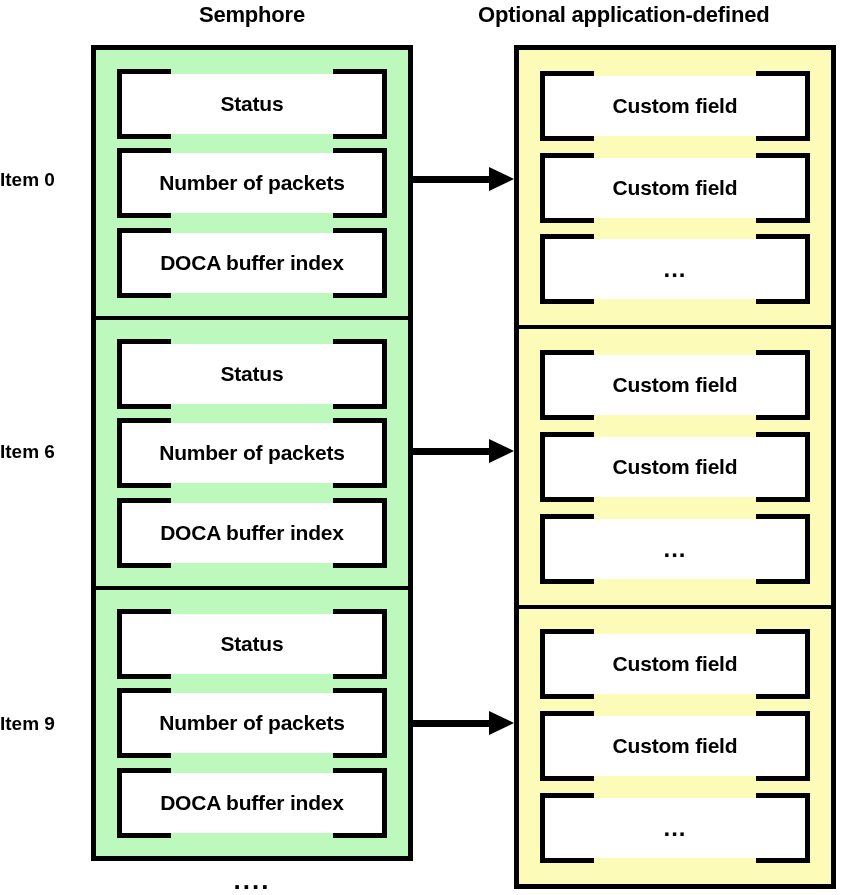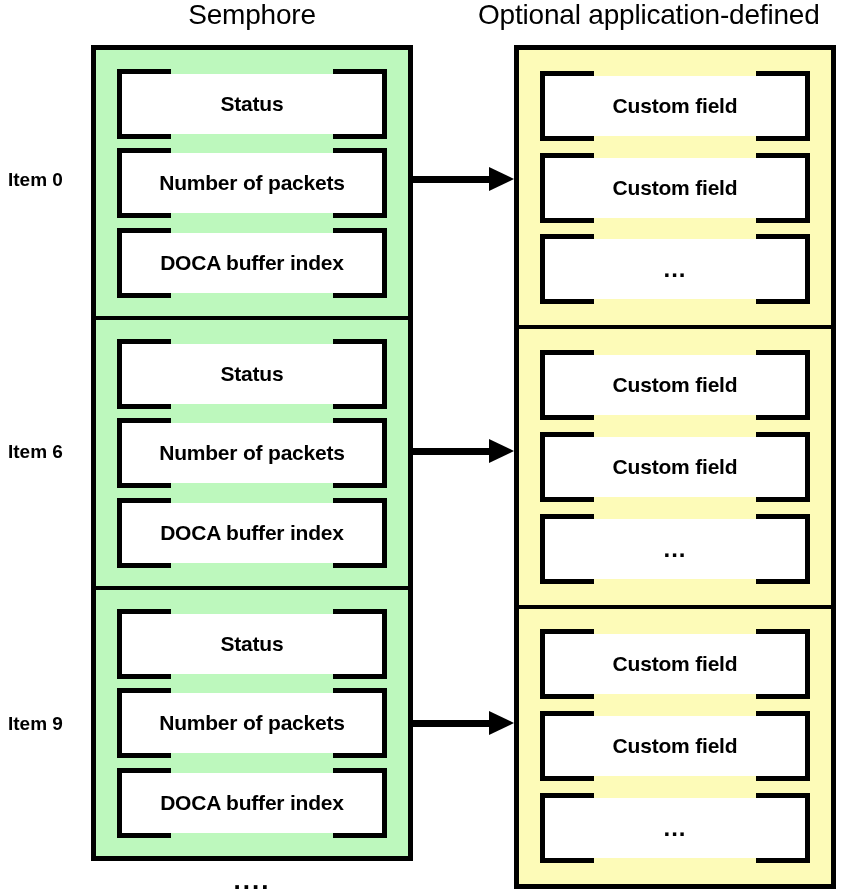--- a/index.html
+++ b/index.html
@@ -12,42 +12,42 @@
     height: 895px;
     position: relative;
     font-family: "Liberation Sans", sans-serif;
     overflow: hidden;
   }
 
   
   .col-title {
     position: absolute;
     top: 0px;
-    font-size: 28px;
-    font-weight: normal;
+    font-size: 22px;
+    font-weight: bold;
     color: #000000;
     line-height: 30px;
     white-space: nowrap;
     letter-spacing: -0.2px;
   }
   #title-semaphore {
     left: 91px;
     width: 322px;
     text-align: center;
   }
   #title-optional {
     left: 478px;
     width: 400px;
     text-align: left;
   }
 
   
   .item-label {
     position: absolute;
-    left: 8px;
+    left: 0px;
     width: 88px;
     font-size: 19px;
     font-weight: bold;
     color: #000000;
     text-align: left;
     line-height: 22px;
     white-space: nowrap;
   }
 
   

